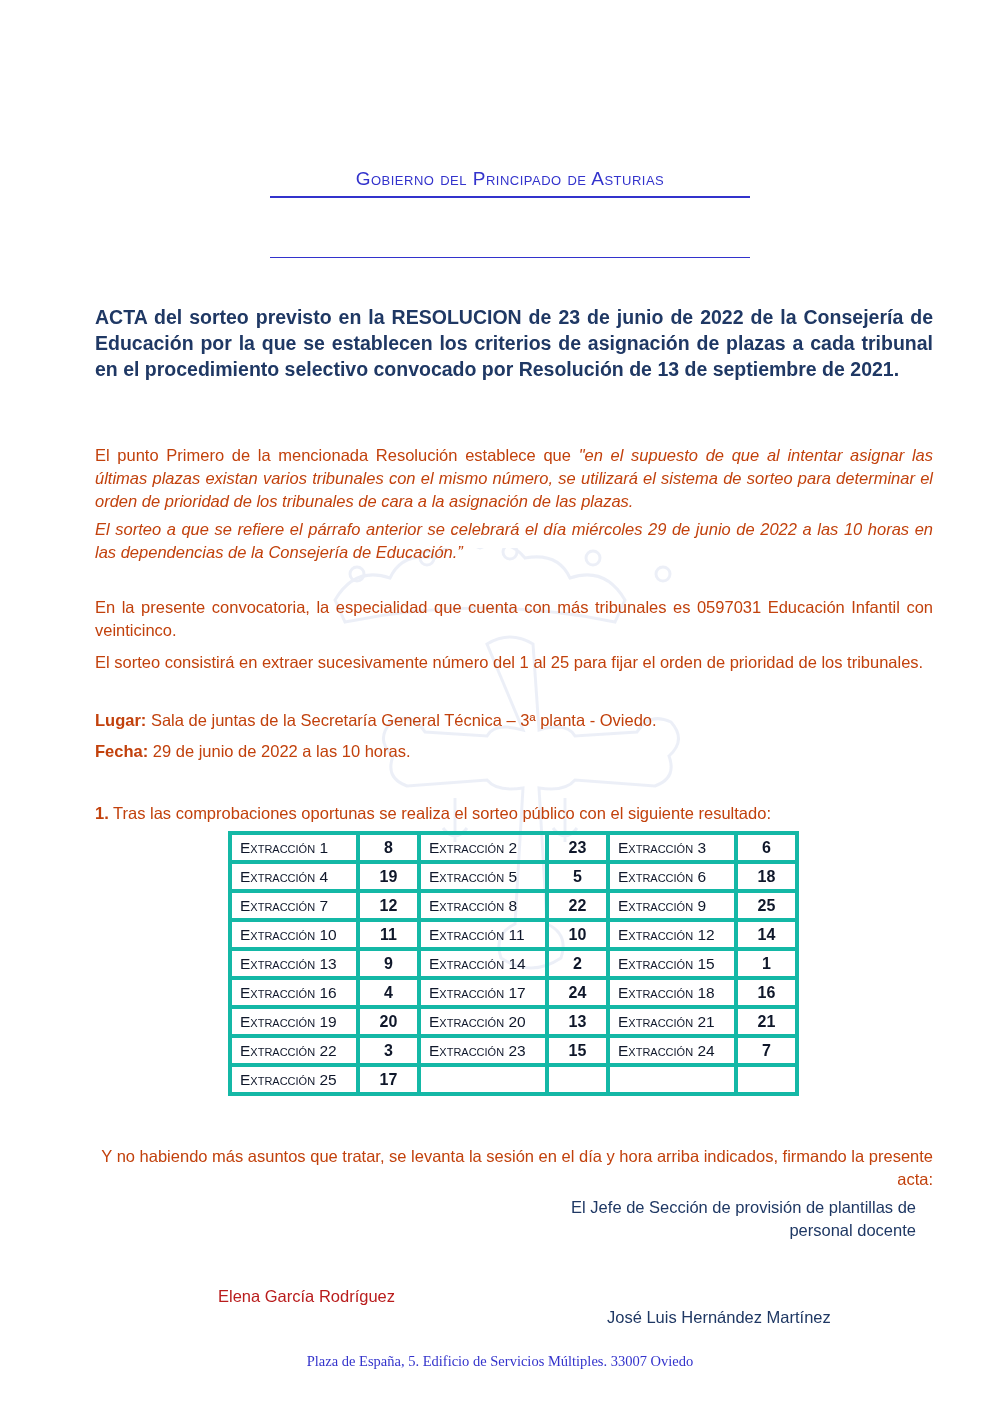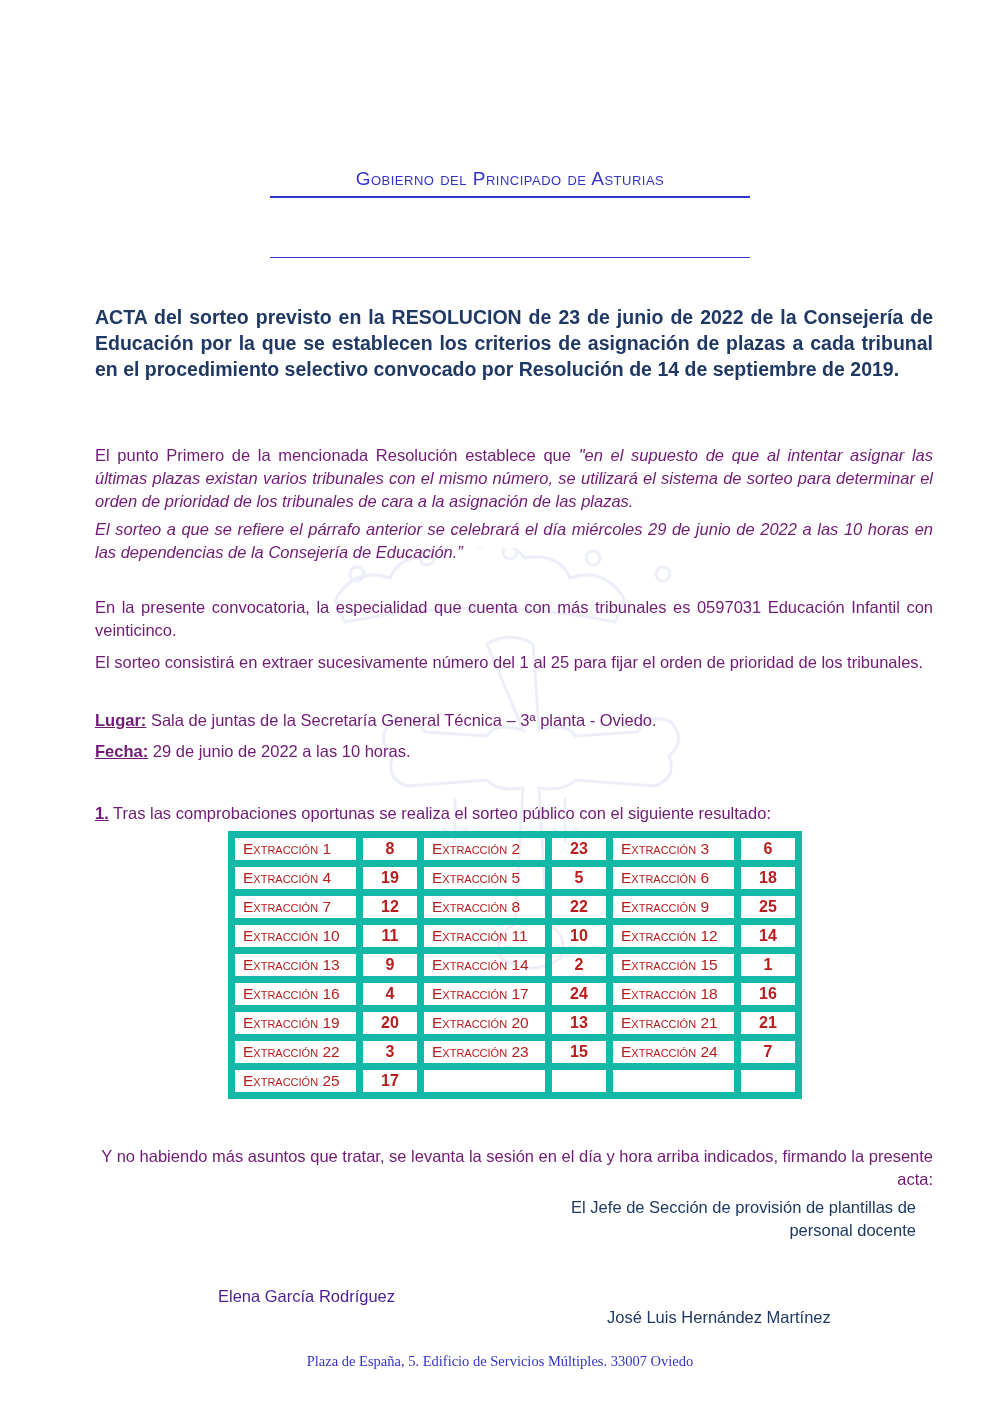--- a/index.html
+++ b/index.html
@@ -62,42 +62,42 @@
     text-align: justify;
     color: #1f3864;
   }
   .para {
     position: absolute;
     left: 95px;
     width: 838px;
     font-size: 16.5px;
     line-height: 23px;
     text-align: justify;
-    color: #701a75;
+    color: #c2410c;
   }
   .italic { font-style: italic; }
-  .bold { font-weight: bold; text-decoration: underline; }
+  .bold { font-weight: bold; }
   .p1 { top: 444px; }
   .p2 { top: 518px; font-style: italic; }
   .p3 { top: 596px; }
   .p4 { top: 651px; text-align: left; }
   .lugar { top: 709px; text-align: left; }
   .fecha { top: 740px; text-align: left; }
   .item1 { top: 802px; text-align: left; }
   
   .extraction-table {
     position: absolute;
     left: 228px;
     top: 831px;
     border-collapse: collapse;
   }
   .extraction-table td {
-    border: 7px solid #14b8a6;
+    border: 4px solid #14b8a6;
     height: 29px;
-    color: #b91c1c;
+    color: #0f172a;
     vertical-align: middle;
   }
   .extraction-table td.cell-label {
     width: 128px;
     padding-left: 8px;
     font-size: 15.5px;
     font-variant: small-caps;
   }
   .extraction-table td.cell-value {
     width: 61px;
@@ -125,21 +125,21 @@
     text-align: right;
     font-size: 16.5px;
     line-height: 23px;
     color: #1f3864;
   }
   .sig-name-left {
     position: absolute;
     left: 218px;
     top: 1287px;
     font-size: 16.5px;
-    color: #4c1d95;
+    color: #b91c1c;
   }
   .sig-name-right {
     position: absolute;
     left: 607px;
     top: 1308px;
     font-size: 16.5px;
     color: #1f3864;
   }
   
   .footer {
@@ -171,21 +171,21 @@
 
     <path d="M160 250 l0 44 m-12 -14 q12 16 24 0"></path>
     <path d="M270 250 l0 44 m-12 -14 q12 16 24 0"></path>
   </svg>
 
   <div class="gov-header">
     <div class="gov-line1">Gobierno del Principado de Asturias</div>
   </div>
   <div class="gov-rule2"></div>
 
-  <div class="doc-title">ACTA del sorteo previsto en la RESOLUCION de 23 de junio de 2022 de la Consejería de Educación por la que se establecen los criterios de asignación de plazas a cada tribunal en el procedimiento selectivo convocado por Resolución de 14 de septiembre de 2019.</div>
+  <div class="doc-title">ACTA del sorteo previsto en la RESOLUCION de 23 de junio de 2022 de la Consejería de Educación por la que se establecen los criterios de asignación de plazas a cada tribunal en el procedimiento selectivo convocado por Resolución de 13 de septiembre de 2021.</div>
 
   <div class="para p1"><span>El punto Primero de la mencionada Resolución establece que </span><span class="italic">"en el supuesto de que al intentar asignar las últimas plazas existan varios tribunales con el mismo número, se utilizará el sistema de sorteo para determinar el orden de prioridad de los tribunales de cara a la asignación de las plazas.</span></div>
 
   <div class="para p2">El sorteo a que se refiere el párrafo anterior se celebrará el día miércoles 29 de junio de 2022 a las 10 horas en las dependencias de la Consejería de Educación.”</div>
 
   <div class="para p3">En la presente convocatoria, la especialidad que cuenta con más tribunales es 0597031 Educación Infantil con veinticinco.</div>
 
   <div class="para p4">El sorteo consistirá en extraer sucesivamente número del 1 al 25  para fijar el orden de prioridad de los tribunales.</div>
 
   <div class="para lugar"><span class="bold">Lugar:</span><span> Sala de juntas de la Secretaría General Técnica – 3ª planta - Oviedo.</span></div>

